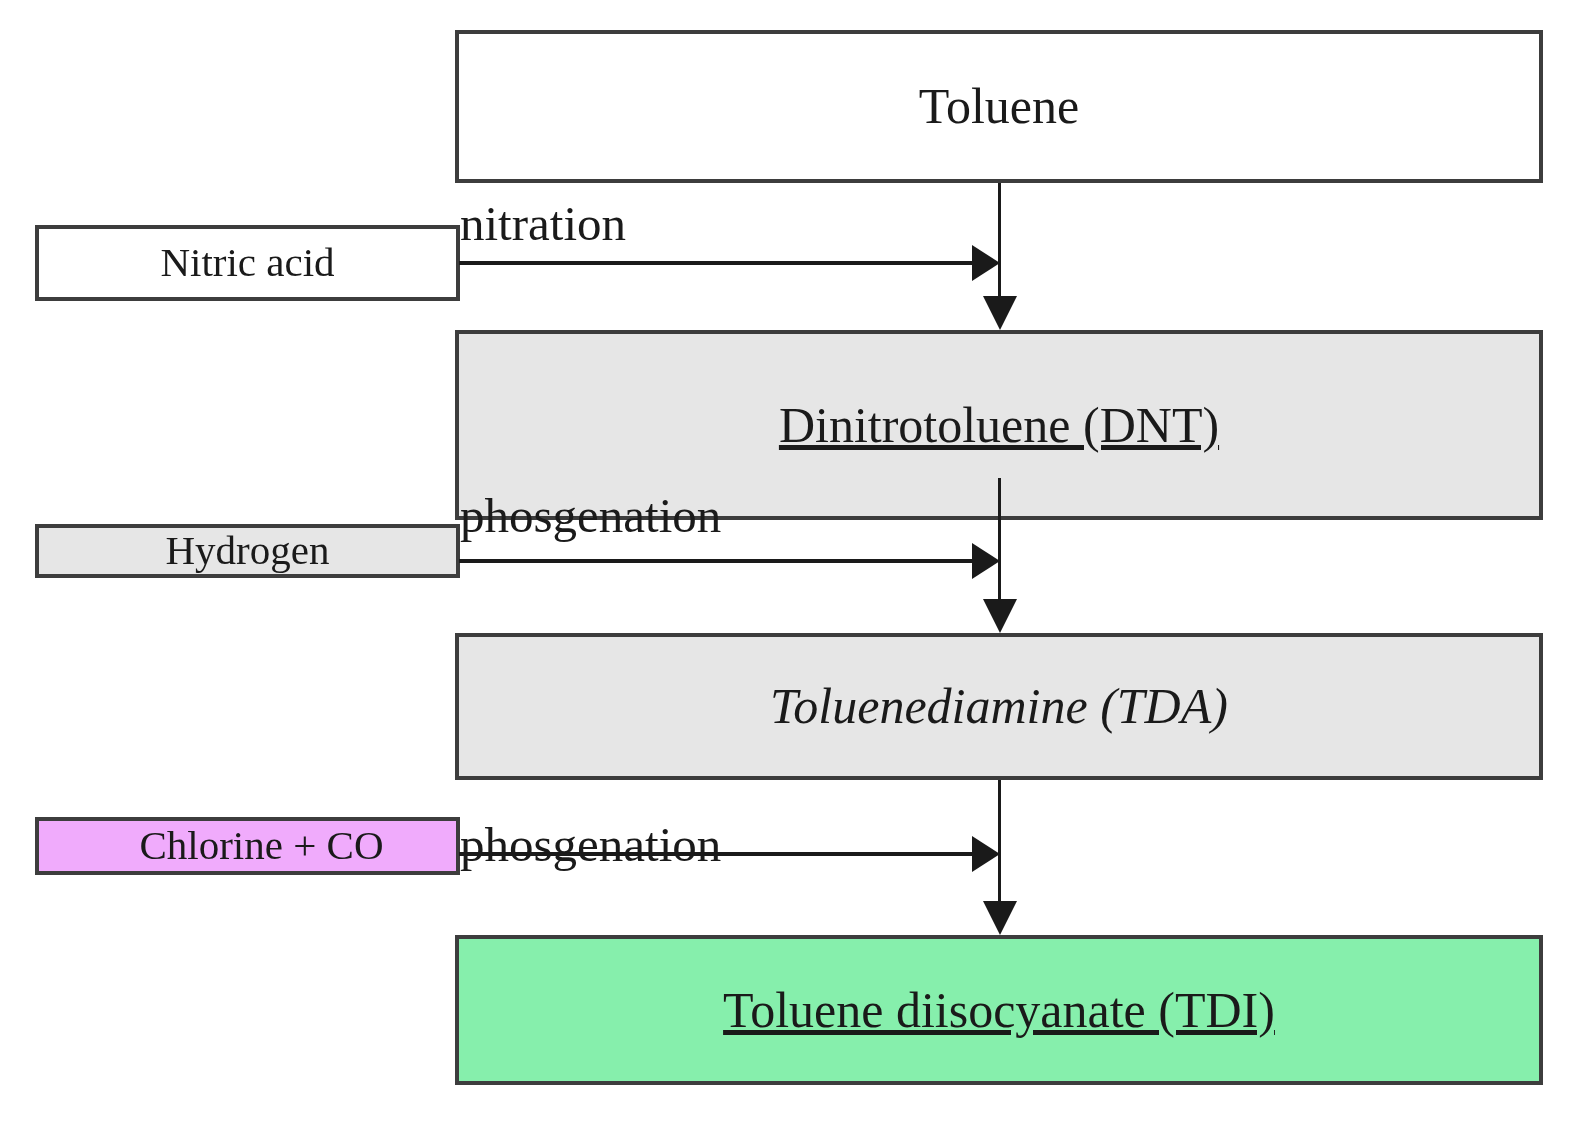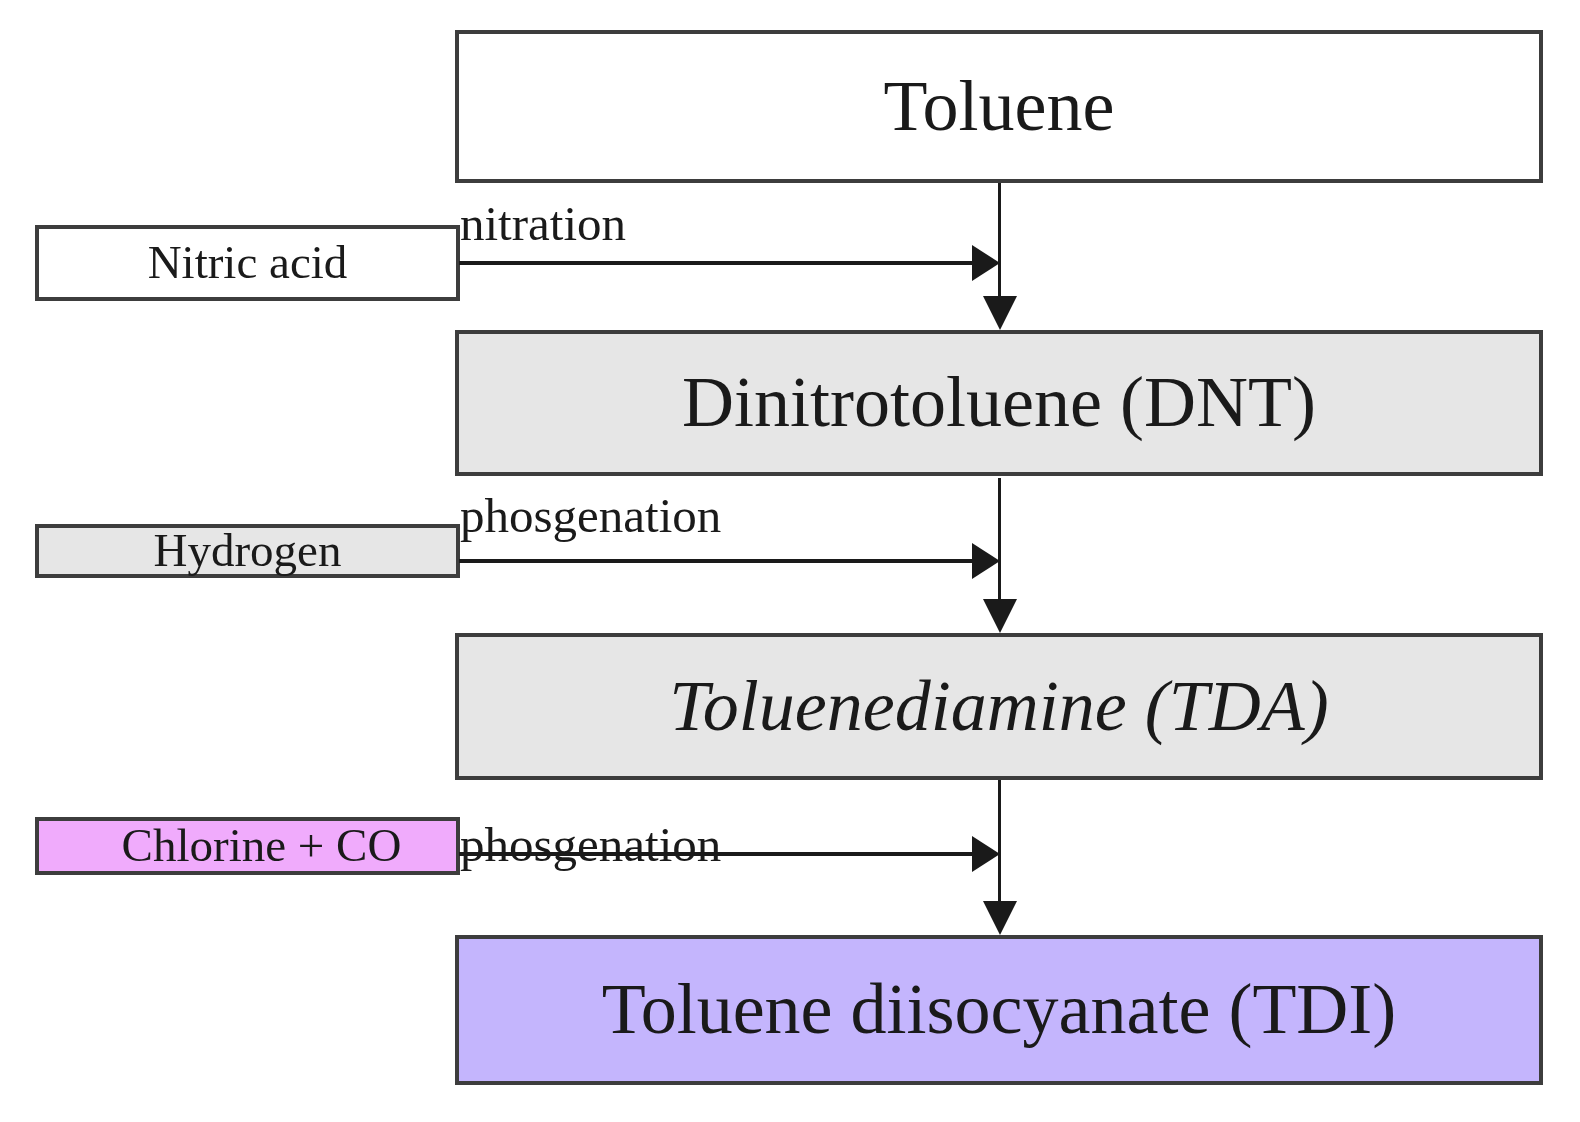--- a/index.html
+++ b/index.html
@@ -23,30 +23,30 @@
     display: flex;
     align-items: center;
     justify-content: center;
     background: #ffffff;
   }
   .main-node {
     left: 455px;
     width: 1088px;
   }
   .main-node .node-label {
-    font-size: 72px;
+    font-size: 50px;
     line-height: 1.1;
     white-space: nowrap;
   }
   .input-node {
     left: 35px;
     width: 425px;
   }
   .input-node .node-label {
-    font-size: 47px;
+    font-size: 41px;
     line-height: 1.1;
     white-space: nowrap;
   }
   .vline {
     position: absolute;
     left: 998px;
     width: 3px;
     background: #1a1a1a;
   }
   .hline {
@@ -86,29 +86,29 @@
 </style>
 </head>
 <body>
 
 <div class="canvas">
 
   <div class="node main-node" style="top: 30px; height: 153px; background-color: rgb(255, 255, 255);">
     <span class="node-label">Toluene</span>
   </div>
 
-  <div class="node main-node" style="top: 330px; height: 146px; background-color: rgb(230, 230, 230);">
+  <div class="node main-node" style="top: 330px; height: 190px; background-color: rgb(230, 230, 230); text-decoration: underline;">
     <span class="node-label">Dinitrotoluene (DNT)</span>
   </div>
 
   <div class="node main-node" style="top: 633px; height: 147px; background-color: rgb(230, 230, 230); font-style: italic;">
     <span class="node-label">Toluenediamine (TDA)</span>
   </div>
 
-  <div class="node main-node" style="top: 935px; height: 150px; background-color: #c4b5fd;">
+  <div class="node main-node" style="top: 935px; height: 150px; background-color: #86efac; text-decoration: underline;">
     <span class="node-label">Toluene diisocyanate (TDI)</span>
   </div>
 
   <div class="node input-node" style="top: 225px; height: 76px; background-color: rgb(255, 255, 255);">
     <span class="node-label">Nitric acid</span>
   </div>
 
   <div class="node input-node" style="top: 524px; height: 54px; background-color: rgb(230, 230, 230);">
     <span class="node-label">Hydrogen</span>
   </div>

